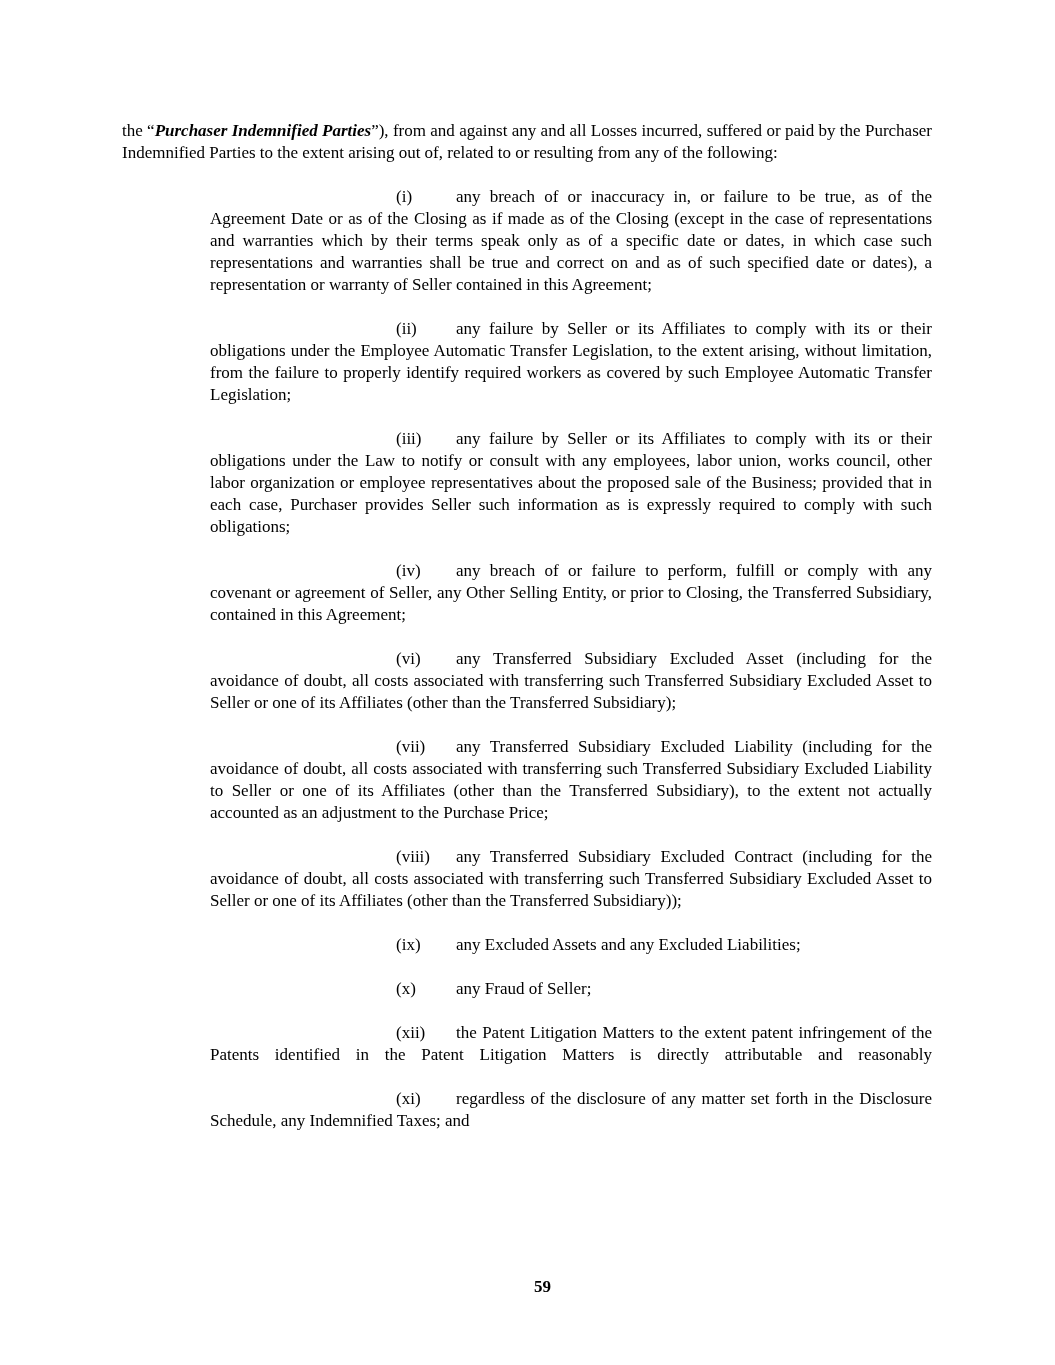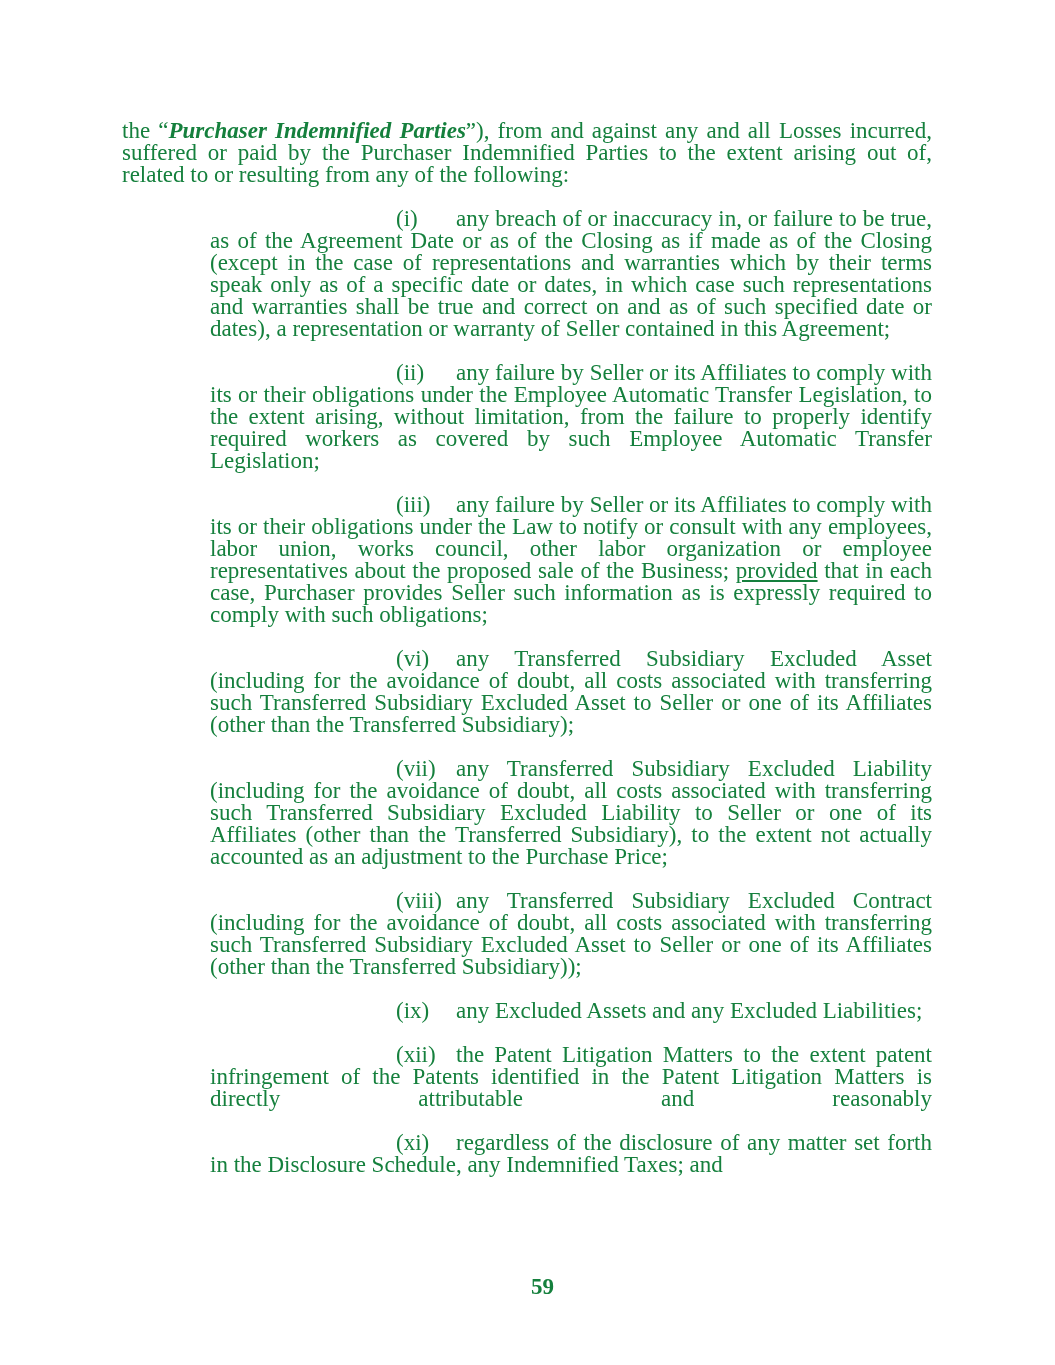--- a/index.html
+++ b/index.html
@@ -6,23 +6,23 @@
     margin: 0;
     padding: 0;
     background: #ffffff;
   }
   .page {
     position: relative;
     width: 1055px;
     height: 1365px;
     background: #ffffff;
     font-family: "Liberation Serif", "DejaVu Serif", serif;
-    font-size: 23px;
+    font-size: 17px;
     line-height: 22px;
-    color: #15803d;
+    color: #000000;
     overflow: hidden;
   }
   .content {
     position: absolute;
     top: 120px;
     left: 122px;
     width: 810px;
   }
   p.para {
     margin: 0 0 22px 0;
@@ -36,21 +36,20 @@
     text-indent: 186px;
   }
   p.clause.cont-next-page {
     text-align-last: justify;
   }
   .term {
     font-weight: bold;
     font-style: italic;
   }
   .underline {
-    text-decoration: underline;
   }
   .numeral {
     display: inline-block;
     width: 60px;
     text-indent: 0;
   }
   .page-number {
     position: absolute;
     top: 1276px;
     left: 15px;
@@ -66,30 +65,32 @@
   <div class="content">
 
     <p class="para intro"><span>the “</span><span class="term">Purchaser Indemnified Parties</span><span>”), from and against any and all Losses incurred, suffered or paid by the Purchaser Indemnified Parties to the extent arising out of, related to or resulting from any of the following:</span></p>
 
     <p class="para clause"><span class="numeral">(i)</span><span>any breach of or inaccuracy in, or failure to be true, as of the Agreement Date or as of the Closing as if made as of the Closing (except in the case of representations and warranties which by their terms speak only as of a specific date or dates, in which case such representations and warranties shall be true and correct on and as of such specified date or dates), a representation or warranty of Seller contained in this Agreement;</span></p>
 
     <p class="para clause"><span class="numeral">(ii)</span><span>any failure by Seller or its Affiliates to comply with its or their obligations under the Employee Automatic Transfer Legislation, to the extent arising, without limitation, from the failure to properly identify required workers as covered by such Employee Automatic Transfer Legislation;</span></p>
 
     <p class="para clause"><span class="numeral">(iii)</span><span>any failure by Seller or its Affiliates to comply with its or their obligations under the Law to notify or consult with any employees, labor union, works council, other labor organization or employee representatives about the proposed sale of the Business; </span><span class="underline">provided</span><span> that in each case, Purchaser provides Seller such information as is expressly required to comply with such obligations;</span></p>
 
+    <p class="para clause"><span class="numeral">(iv)</span><span>any breach of or failure to perform, fulfill or comply with any covenant or agreement of Seller, any Other Selling Entity, or prior to Closing, the Transferred Subsidiary, contained in this Agreement;</span></p>
 
 
     <p class="para clause"><span class="numeral">(vi)</span><span>any Transferred Subsidiary Excluded Asset (including for the avoidance of doubt, all costs associated with transferring such Transferred Subsidiary Excluded Asset to Seller or one of its Affiliates (other than the Transferred Subsidiary);</span></p>
 
     <p class="para clause"><span class="numeral">(vii)</span><span>any Transferred Subsidiary Excluded Liability (including for the avoidance of doubt, all costs associated with transferring such Transferred Subsidiary Excluded Liability to Seller or one of its Affiliates (other than the Transferred Subsidiary), to the extent not actually accounted as an adjustment to the Purchase Price;</span></p>
 
     <p class="para clause"><span class="numeral">(viii)</span><span>any Transferred Subsidiary Excluded Contract (including for the avoidance of doubt, all costs associated with transferring such Transferred Subsidiary Excluded Asset to Seller or one of its Affiliates (other than the Transferred Subsidiary));</span></p>
 
     <p class="para clause"><span class="numeral">(ix)</span><span>any Excluded Assets and any Excluded Liabilities;</span></p>
 
+    <p class="para clause"><span class="numeral">(x)</span><span>any Fraud of Seller;</span></p>
 
     <p class="para clause cont-next-page"><span class="numeral">(xii)</span><span>the Patent Litigation Matters to the extent patent infringement of the Patents identified in the Patent Litigation Matters is directly attributable and reasonably</span></p>
 
     <p class="para clause"><span class="numeral">(xi)</span><span>regardless of the disclosure of any matter set forth in the Disclosure Schedule, any Indemnified Taxes; and</span></p>
 
   </div>
 
   <div class="page-number">59</div>
 </div>
 

